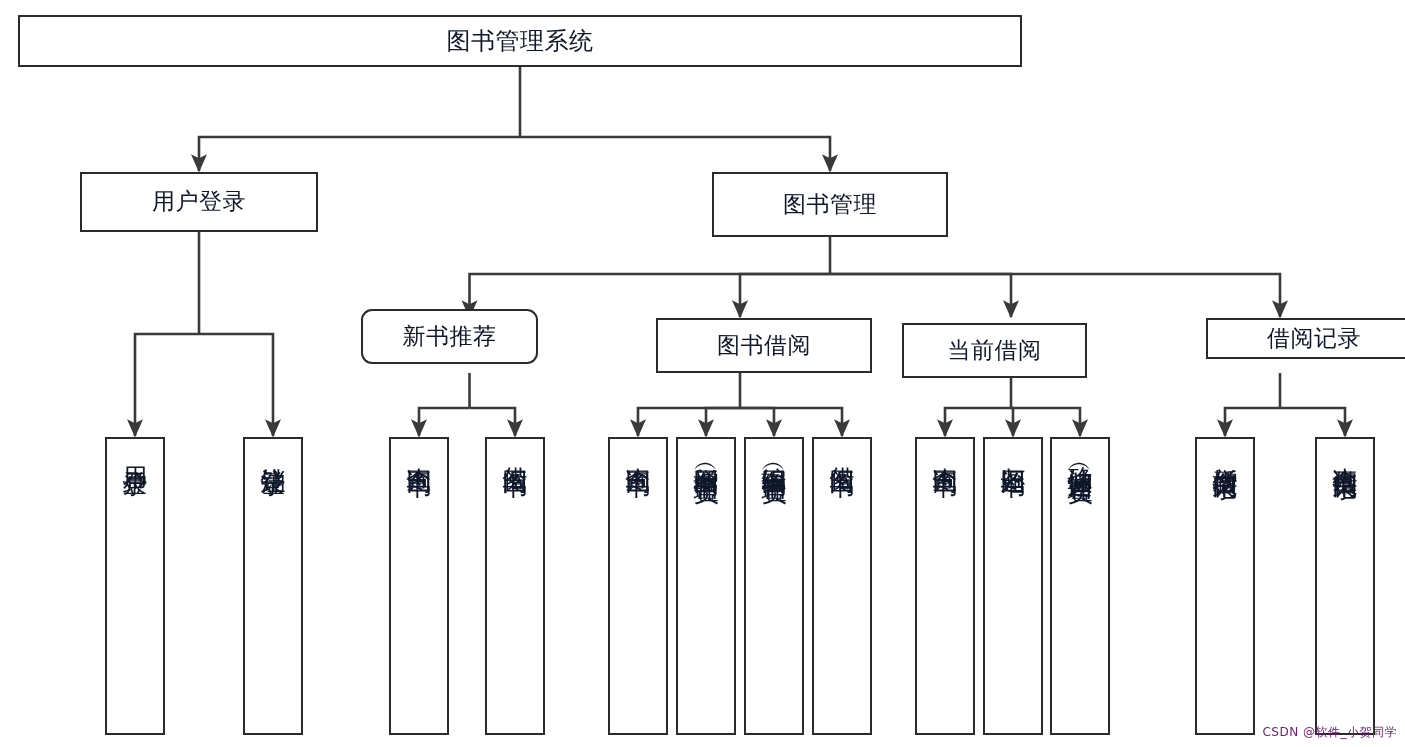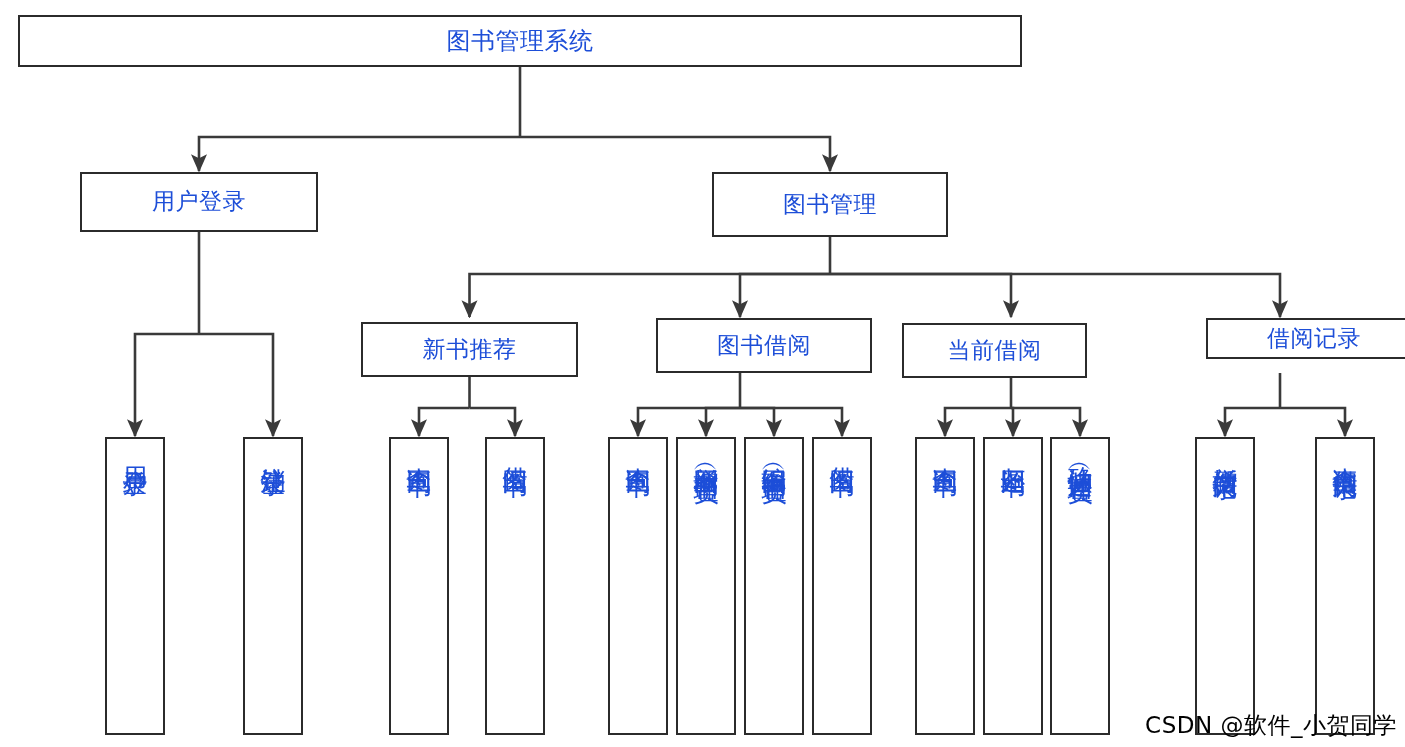--- a/index.html
+++ b/index.html
@@ -27,21 +27,21 @@
     pointer-events: none;
   }
   .node {
     position: absolute;
     box-sizing: border-box;
     background: #ffffff;
     border: 2px solid #2b2b2b;
     display: flex;
     align-items: center;
     justify-content: center;
-    color: #1d4ed8;
+    color: #0f172a;
     z-index: 2;
   }
   .node .lbl {
     display: block;
     text-align: center;
     line-height: 1.18;
     white-space: nowrap;
   }
   
   .node.h .lbl {
@@ -61,22 +61,22 @@
     writing-mode: vertical-rl;
     text-orientation: upright;
     line-height: 1.0;
     letter-spacing: 2px;
     white-space: nowrap;
   }
   .watermark {
     position: absolute;
     right: 8px;
     bottom: 6px;
-    font-size: 23px;
-    color: #000000;
+    font-size: 12px;
+    color: #701a75;
     letter-spacing: 0.5px;
     z-index: 5;
     white-space: nowrap;
   }
 </style>
 </head>
 <body>
 
 <div id="canvas">
 
@@ -119,21 +119,21 @@
   <div id="node-layer">
       <div class="node h root" style="left: 18px; top: 15px; width: 1004px; height: 52px;">
         <span class="lbl">图书管理系统</span>
       </div>
       <div class="node h" style="left: 80px; top: 172px; width: 238px; height: 60px;">
         <span class="lbl">用户登录</span>
       </div>
       <div class="node h" style="left: 712px; top: 172px; width: 236px; height: 65px;">
         <span class="lbl">图书管理</span>
       </div>
-      <div class="node h" style="left: 361px; top: 322px; width: 217px; height: 55px;">
+      <div class="node h" style="left: 361px; top: 309px; width: 177px; height: 55px; border-radius: 11px;">
         <span class="lbl">新书推荐</span>
       </div>
       <div class="node h" style="left: 656px; top: 318px; width: 216px; height: 55px;">
         <span class="lbl">图书借阅</span>
       </div>
       <div class="node h" style="left: 902px; top: 323px; width: 185px; height: 55px;">
         <span class="lbl">当前借阅</span>
       </div>
       <div class="node h" style="left: 1172px; top: 318px; width: 216px; height: 41px; margin-left: 34px;">
         <span class="lbl">借阅记录</span>

